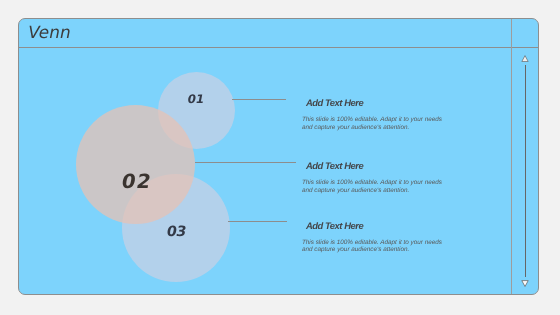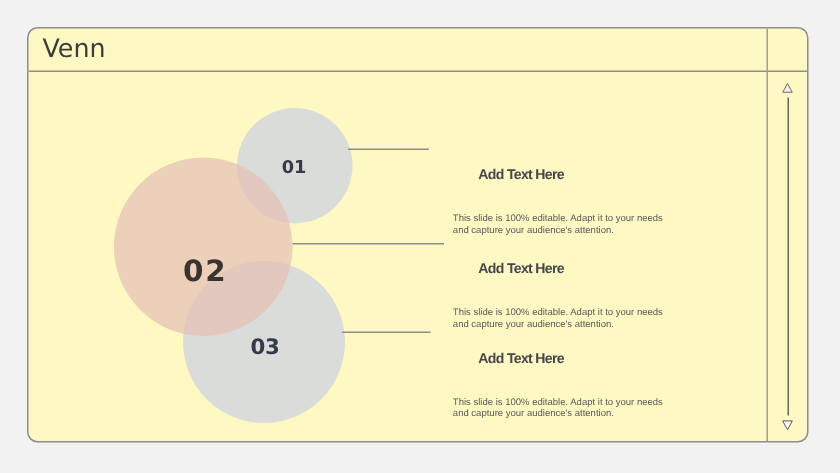--- a/index.html
+++ b/index.html
@@ -21,25 +21,26 @@
     transform: translateZ(0);
     -webkit-font-smoothing: antialiased;
   }
 
   .window {
     position: absolute;
     left: 18px;
     top: 18px;
     width: 521px;
     height: 277px;
-    background: #fef9c3;
+    background: #7dd3fc;
     border: 1px solid #8e8e8e;
     border-radius: 7px;
     box-sizing: border-box;
     overflow: hidden;
+    font-style: italic;
   }
   .titlebar {
     position: absolute;
     left: 0; top: 0;
     width: 100%;
     height: 29px;
     border-bottom: 1px solid #8e8e8e;
     box-sizing: border-box;
   }
   .title-text {
@@ -76,31 +77,31 @@
   
   .slide { position: absolute; left: 0; top: 29px; right: 27px; bottom: 0; }
 
   .circle { position: absolute; border-radius: 50%; }
   .c1 { left: 139px;   top: 23.5px;  width: 77px;  height: 77px;  background: rgba(202,208,228,0.70); }
   .c2 { left: 56.5px; top: 57px;    width: 119px; height: 119px; background: rgba(230,194,182,0.75); }
   .c3 { left: 103px;   top: 126px;   width: 108px; height: 108px; background: rgba(202,208,228,0.70); }
 
   .cnum { position: absolute; font-weight: bold; color: #333a48; font-family: "DejaVu Sans", sans-serif;
           white-space: nowrap; transform: translate(-50%, -50%); }
-  .n1 { left: 177px;   top: 63px;  font-size: 11.8px; letter-spacing: 0px; }
+  .n1 { left: 177px;   top: 51px;  font-size: 11.8px; letter-spacing: 0px; }
   .n2 { left: 117.9px; top: 117.4px; font-size: 19.6px; letter-spacing: 1.2px; color: #3a332f; margin-top: 16px; }
   .n3 { left: 157.6px; top: 184.4px; font-size: 14.2px; letter-spacing: -0.2px; text-align: center; }
 
   .lead { position: absolute; height: 1px; background: #8d8d8d; }
   .l1 { left: 213.3px; top: 51.3px;  width: 54px; }
   .l2 { left: 175.6px; top: 114.3px; width: 101px; }
   .l3 { left: 209px;   top: 172.5px; width: 58.6px; }
 
   .txt { position: absolute; left: 282.9px; width: 144px; }
-  .txt h3 { margin: 17px; font-size: 9.4px; line-height: 9.4px; color: #44464a; font-weight: bold; letter-spacing: -0.45px; font-family: "Liberation Sans", sans-serif; }
+  .txt h3 { margin: 4px; font-size: 9.4px; line-height: 9.4px; color: #44464a; font-weight: bold; letter-spacing: -0.45px; font-family: "Liberation Sans", sans-serif; }
   .txt p { margin: 0; padding-top: 4.3px; font-size: 6.35px; color: #595959; line-height: 7.9px; font-family: "Liberation Sans", sans-serif; }
   .t1 { top: 46.1px; }
   .t2 { top: 109.1px; }
   .t3 { top: 168.8px; }
 </style>
 </head>
 <body>
 
 <div id="root">
   <div class="window">

